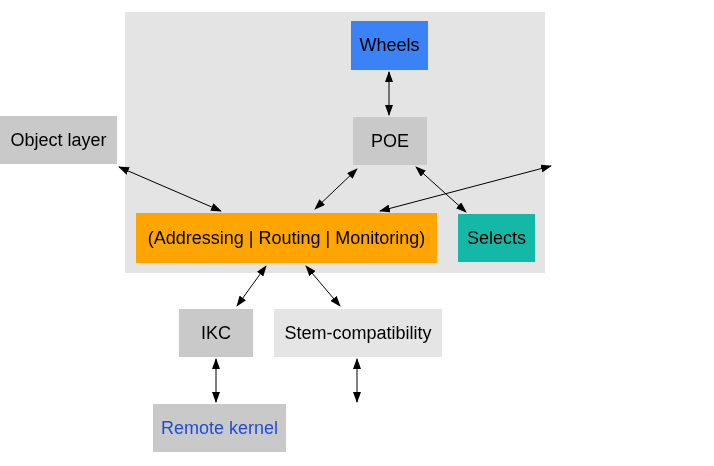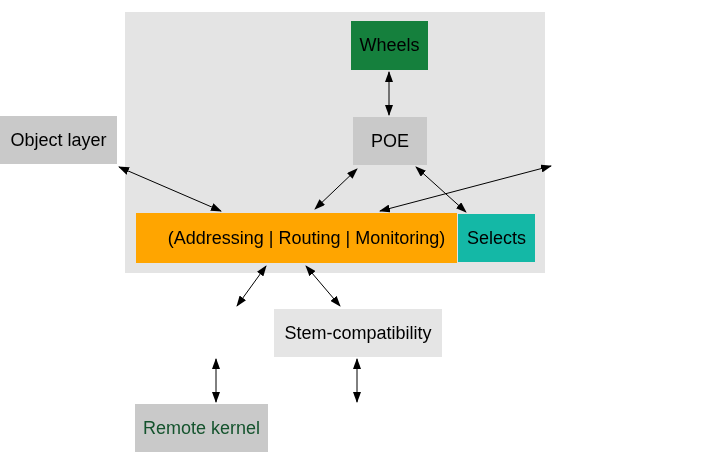--- a/index.html
+++ b/index.html
@@ -28,59 +28,61 @@
     background: #c9c9c9;
     display: flex;
     align-items: center;
     justify-content: center;
     color: #000000;
     font-size: 18px;
     white-space: nowrap;
   }
   .node.accent {
     background: #ffa500;
-    padding-left: 20px;
   }
   #edges {
     position: absolute;
     inset: 0;
     width: 714px;
     height: 466px;
     pointer-events: none;
   }
   #edges line {
     stroke: #000000;
     stroke-width: 1;
   }
 </style>
 </head>
 <body>
 
 <div class="canvas">
   <div class="panel" id="panel" style="left: 125px; top: 12px; width: 420px; height: 261px; background: rgb(228, 228, 228);"></div>
   <div id="nodes">
-      <div class="node" style="left: 351px; top: 21px; width: 77px; height: 49px; background: #15803d; color: rgb(0, 0, 0);">
+      <div class="node" style="left: 351px; top: 21px; width: 77px; height: 49px; background: #3b82f6; color: rgb(0, 0, 0);">
         <span>Wheels</span>
       </div>
       <div class="node" style="left: 0px; top: 116px; width: 117px; height: 48px; background: rgb(201, 201, 201); color: rgb(0, 0, 0);">
         <span>Object layer</span>
       </div>
       <div class="node" style="left: 353px; top: 117px; width: 74px; height: 48px; background: rgb(201, 201, 201); color: rgb(0, 0, 0);">
         <span>POE</span>
       </div>
       <div class="node accent" style="left: 136px; top: 213px; width: 301px; height: 50px; background: rgb(255, 165, 0); color: rgb(0, 0, 0);">
         <span>(Addressing | Routing | Monitoring)</span>
       </div>
       <div class="node" style="left: 458px; top: 214px; width: 77px; height: 48px; background: #14b8a6; color: rgb(0, 0, 0);">
         <span>Selects</span>
       </div>
+      <div class="node" style="left: 179px; top: 309px; width: 74px; height: 48px; background: rgb(201, 201, 201); color: rgb(0, 0, 0);">
+        <span>IKC</span>
+      </div>
       <div class="node" style="left: 274px; top: 309px; width: 168px; height: 48px; background: #e5e5e5; color: rgb(0, 0, 0);">
         <span>Stem-compatibility</span>
       </div>
-      <div class="node" style="left: 135px; top: 404px; width: 133px; height: 48px; background: rgb(201, 201, 201); color: #14532d;">
+      <div class="node" style="left: 153px; top: 404px; width: 133px; height: 48px; background: rgb(201, 201, 201); color: #1d4ed8;">
         <span>Remote kernel</span>
       </div>
     </div>
   <svg id="edges" xmlns="http://www.w3.org/2000/svg">
     <defs>
       <marker id="arrowhead" viewBox="0 0 11 8" refX="10" refY="4" markerWidth="11" markerHeight="8" markerUnits="userSpaceOnUse" orient="auto-start-reverse">
         <path d="M0,0 L11,4 L0,8 z" fill="#000000"></path>
       </marker>
     </defs>
   <line x1="389" y1="72" x2="389" y2="115" stroke="#000000" marker-start="url(#arrowhead)" marker-end="url(#arrowhead)"></line>

